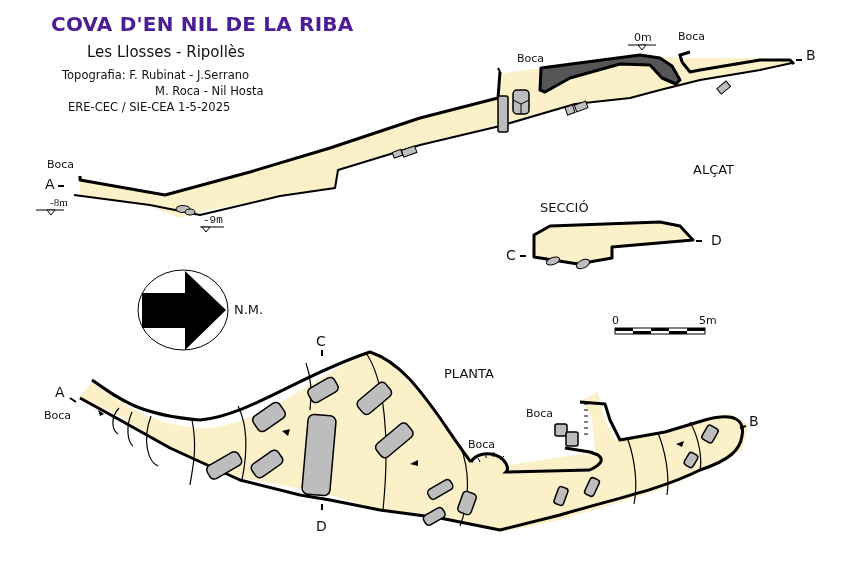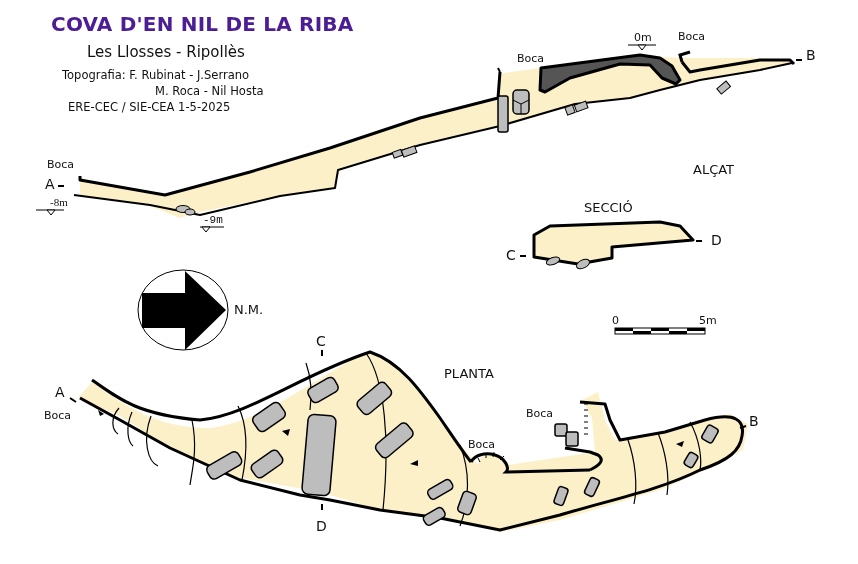--- a/index.html
+++ b/index.html
@@ -147,21 +147,21 @@
 <div class="abs lbl" style="left:517px; top:52px;">Boca</div>
 <div class="abs lbl" style="left:678px; top:30px;">Boca</div>
 <div class="abs lbl" style="left:47px; top:158px;">Boca</div>
 <div class="abs lbl" style="left:634px; top:31px;text-align:center;">0m</div>
 <div class="abs lbl" style="left:50px; top:196px;font-family:Liberation Serif, serif;">-8m</div>
 <div class="abs lbl" style="left:203px; top:214px;font-family:Liberation Mono, monospace;">-9m</div>
 <div class="abs letter" style="left:45px; top:176px;">A</div>
 <div class="abs letter" style="left:806px; top:47px;">B</div>
 <div class="abs lbl-big" style="left:693px; top:116px;margin-top:46px;">ALÇAT</div>
 
-<div class="abs lbl-big" style="left:540px; top:200px;margin-left:44px;">SECCIÓ</div>
+<div class="abs lbl-big" style="left:540px; top:200px;">SECCIÓ</div>
 <div class="abs letter" style="left:506px; top:247px;">C</div>
 <div class="abs letter" style="left:711px; top:232px;">D</div>
 
 <div class="abs lbl-big" style="left:234px; top:302px;">N.M.</div>
 
 <div class="abs lbl" style="left:612px; top:314px;">0</div>
 <div class="abs lbl" style="left:699px; top:314px;">5m</div>
 
 <div class="abs lbl-big" style="left:444px; top:366px;">PLANTA</div>
 <div class="abs letter" style="left:55px; top:384px;">A</div>

